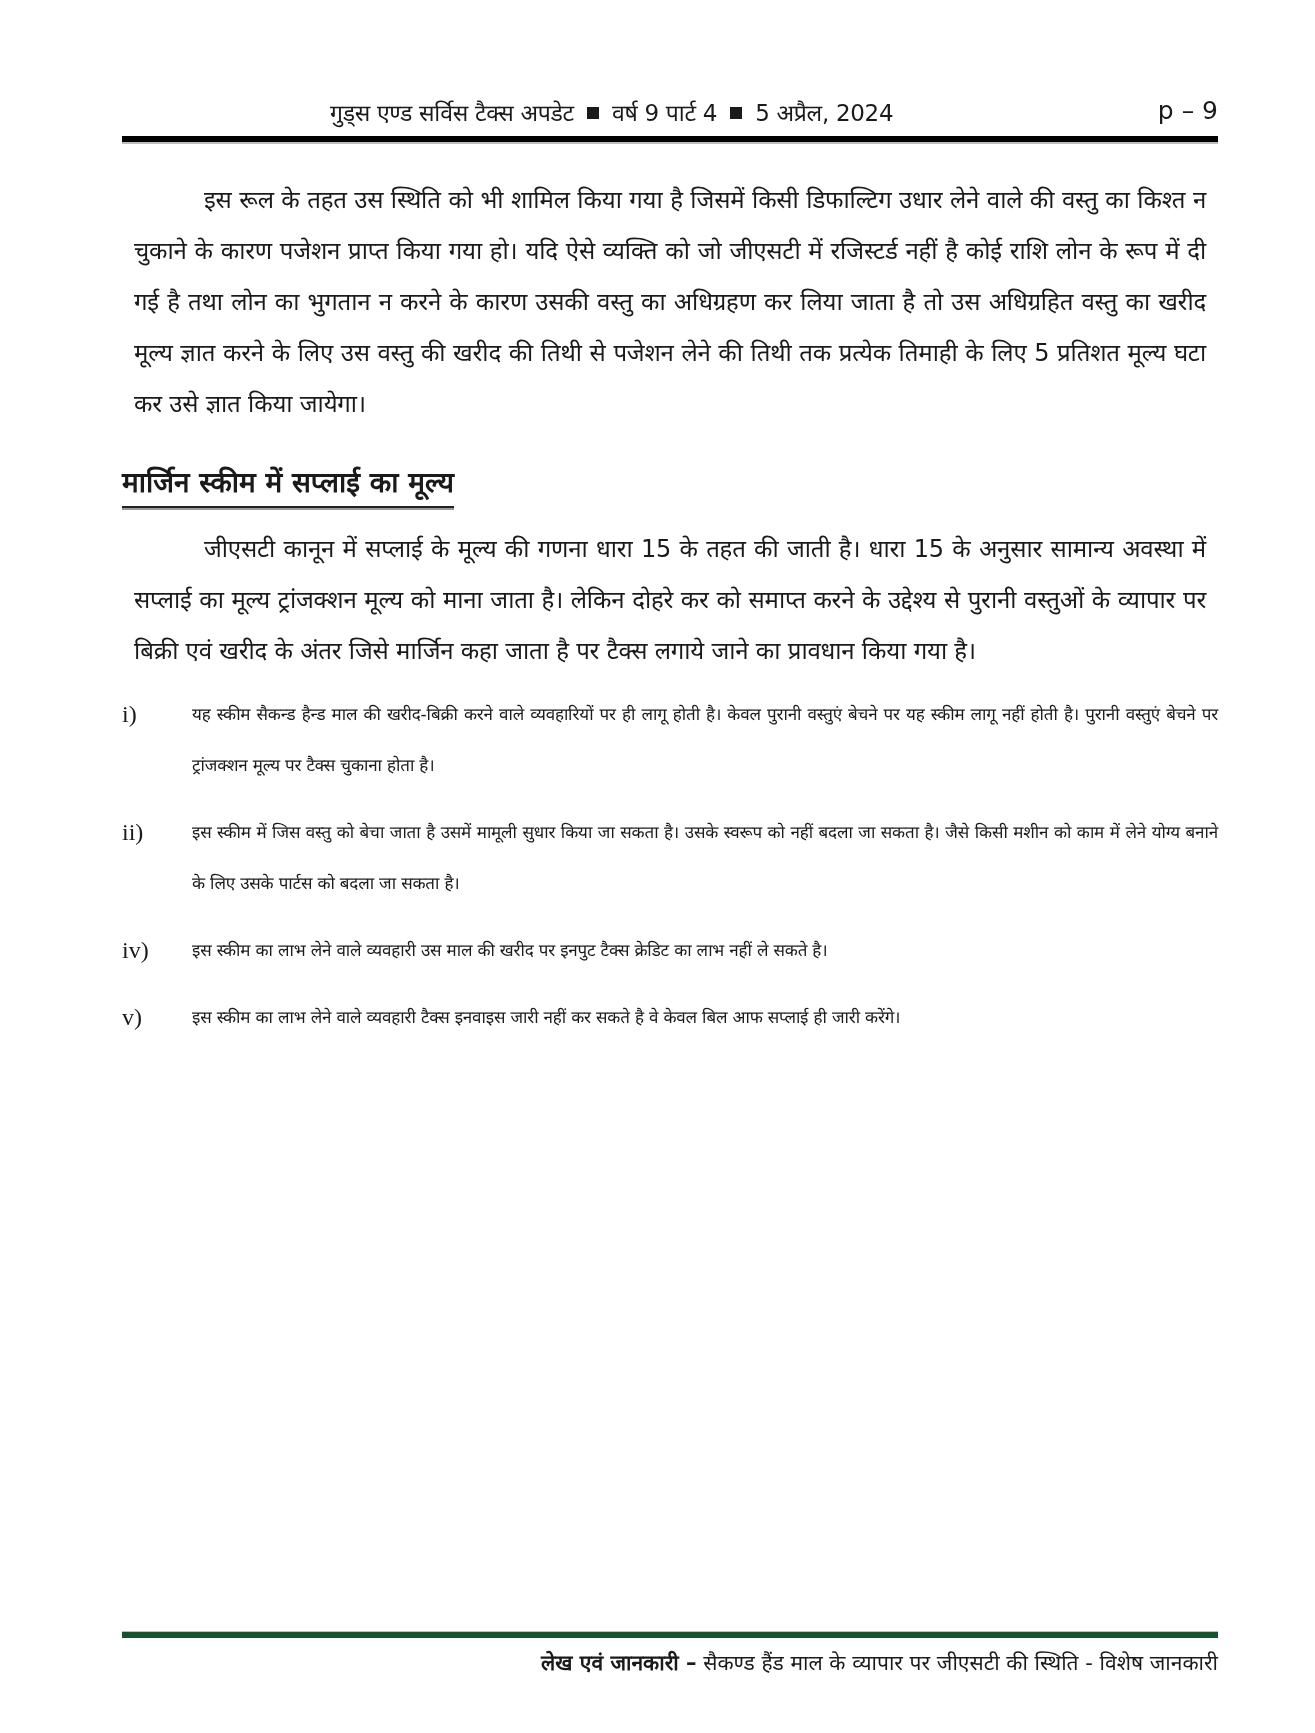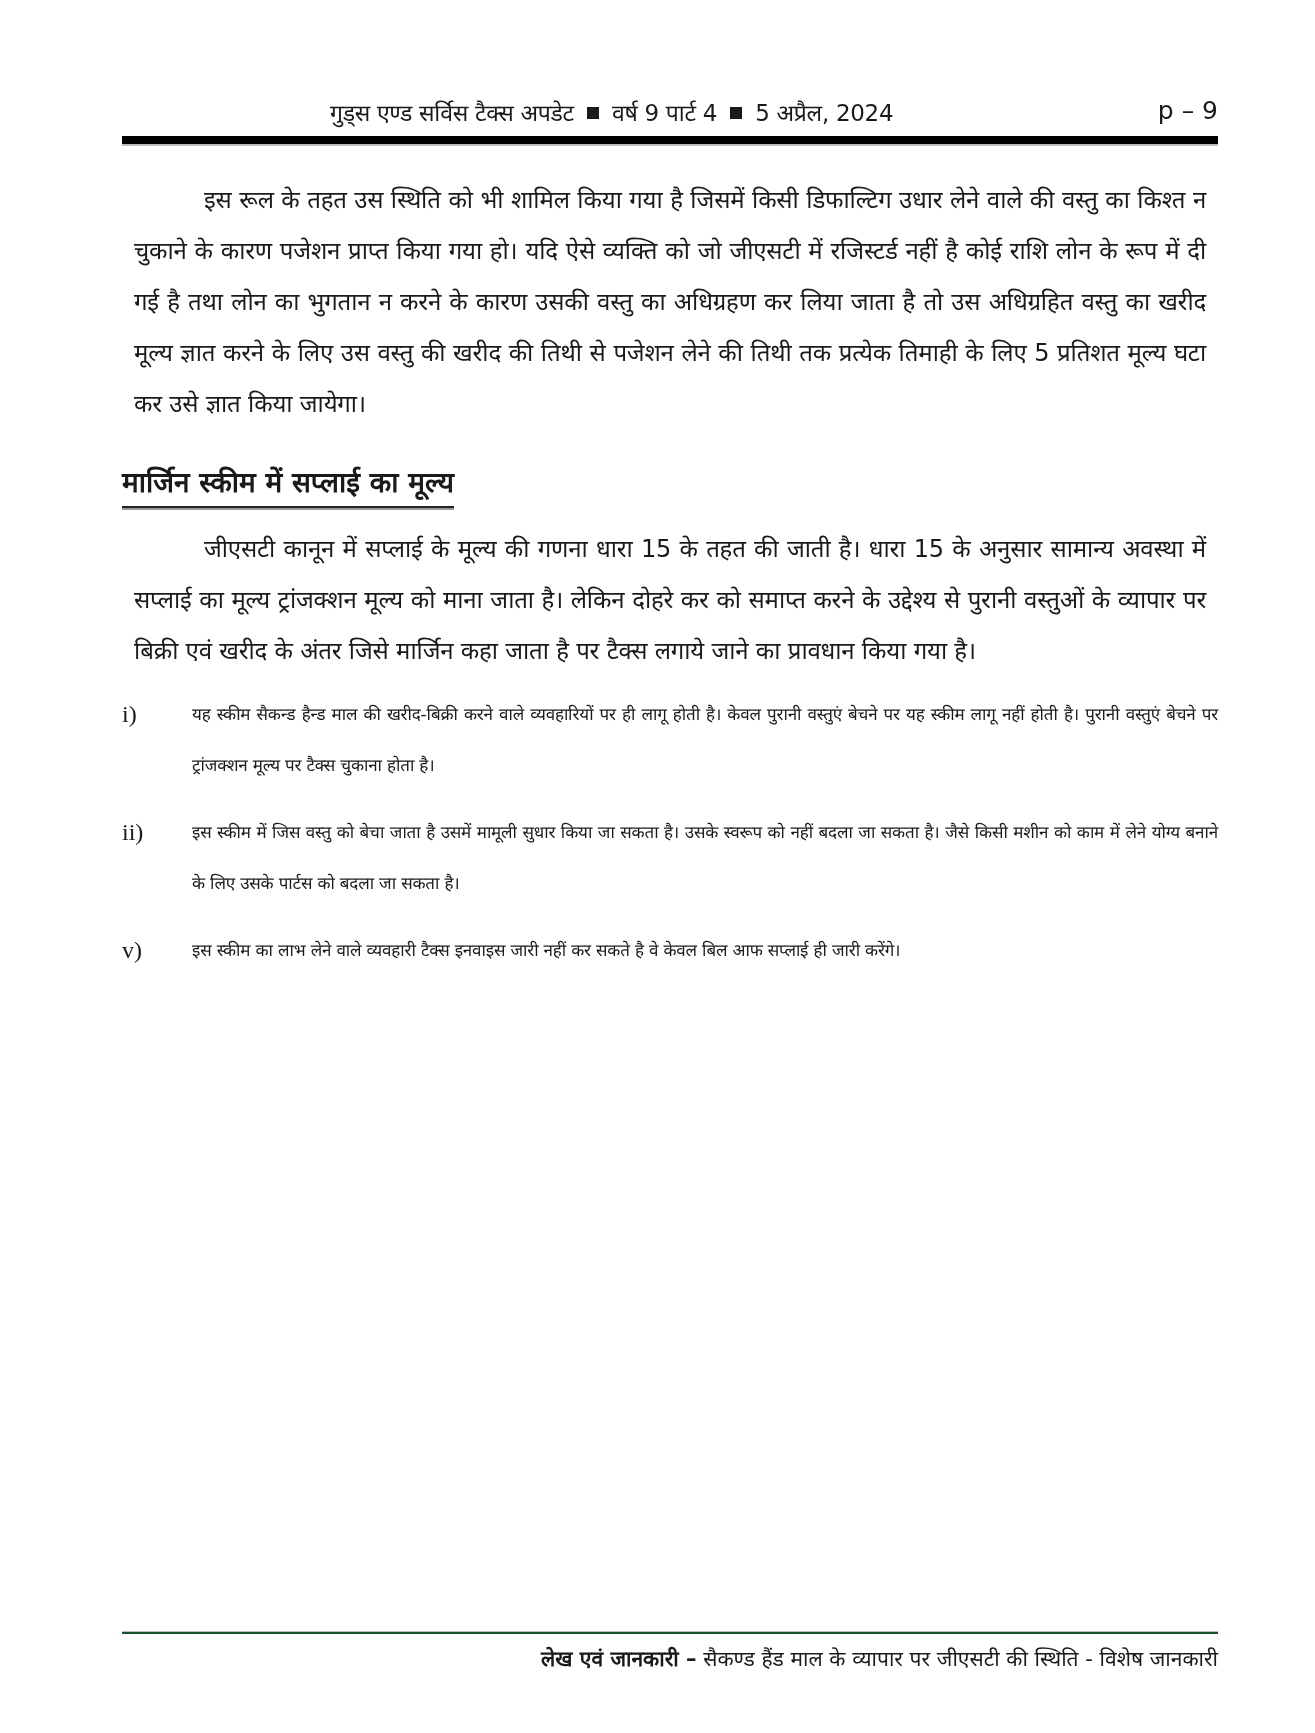--- a/index.html
+++ b/index.html
@@ -20,21 +20,21 @@
       left: 122px;
       top: 0;
       width: 1096px;
     }
     .header {
       position: absolute;
       left: 0;
       top: 92px;
       width: 1096px;
       height: 44px;
-      border-bottom: 8px solid #000000;
+      border-bottom: 6px solid #000000;
       box-shadow: 0 2px 0 #bdbdbd;
     }
     .header-title {
       position: absolute;
       left: 208px;
       top: 4px;
       font-size: 23px;
       letter-spacing: -0.3px;
       white-space: nowrap;
     }
@@ -100,21 +100,21 @@
       font-size: 17px;
       line-height: 51px;
       text-align: justify;
       letter-spacing: -0.2px;
     }
     .footer {
       position: absolute;
       left: 0;
       top: 1632px;
       width: 1096px;
-      border-top: 2px solid #14532d;
+      border-top: 6px solid #14532d;
       box-shadow: 0 -1px 0 #bdbdbd;
     }
     .footer-text {
       position: absolute;
       right: 0;
       top: 10px;
       font-size: 21px;
       white-space: nowrap;
     }
     .footer-bold { font-weight: bold; }
@@ -147,20 +147,24 @@
     <div>
       <div class="list-item">
         <span class="list-marker">i)</span>
         <div class="list-text">यह स्कीम सैकन्ड हैन्ड माल की खरीद-बिक्री करने वाले व्यवहारियों पर ही लागू होती है। केवल पुरानी वस्तुएं बेचने पर यह स्कीम लागू नहीं होती है। पुरानी वस्तुएं बेचने पर ट्रांजक्शन मूल्य पर टैक्स चुकाना होता है।</div>
       </div>
       <div class="list-item">
         <span class="list-marker">ii)</span>
         <div class="list-text">इस स्कीम में जिस वस्तु को बेचा जाता है उसमें मामूली सुधार किया जा सकता है। उसके स्वरूप को नहीं बदला जा सकता है। जैसे किसी मशीन को काम में लेने योग्य बनाने के लिए उसके पार्टस को बदला जा सकता है।</div>
       </div>
       <div class="list-item">
+        <span class="list-marker">iv)</span>
+        <div class="list-text">इस स्कीम का लाभ लेने वाले व्यवहारी  उस माल की खरीद पर इनपुट टैक्स क्रेडिट का लाभ नहीं ले सकते है।</div>
+      </div>
+      <div class="list-item">
         <span class="list-marker">v)</span>
         <div class="list-text">इस स्कीम का लाभ लेने वाले व्यवहारी टैक्स इनवाइस जारी नहीं कर सकते है वे केवल बिल आफ सप्लाई ही जारी करेंगे।</div>
       </div>
     </div>
   </div>
 
   <div class="footer">
     <div class="footer-text">
       <span class="footer-bold">लेख एवं जानकारी –</span><span> सैकण्ड हैंड माल के व्यापार पर जीएसटी की स्थिति - विशेष जानकारी</span>
     </div>

